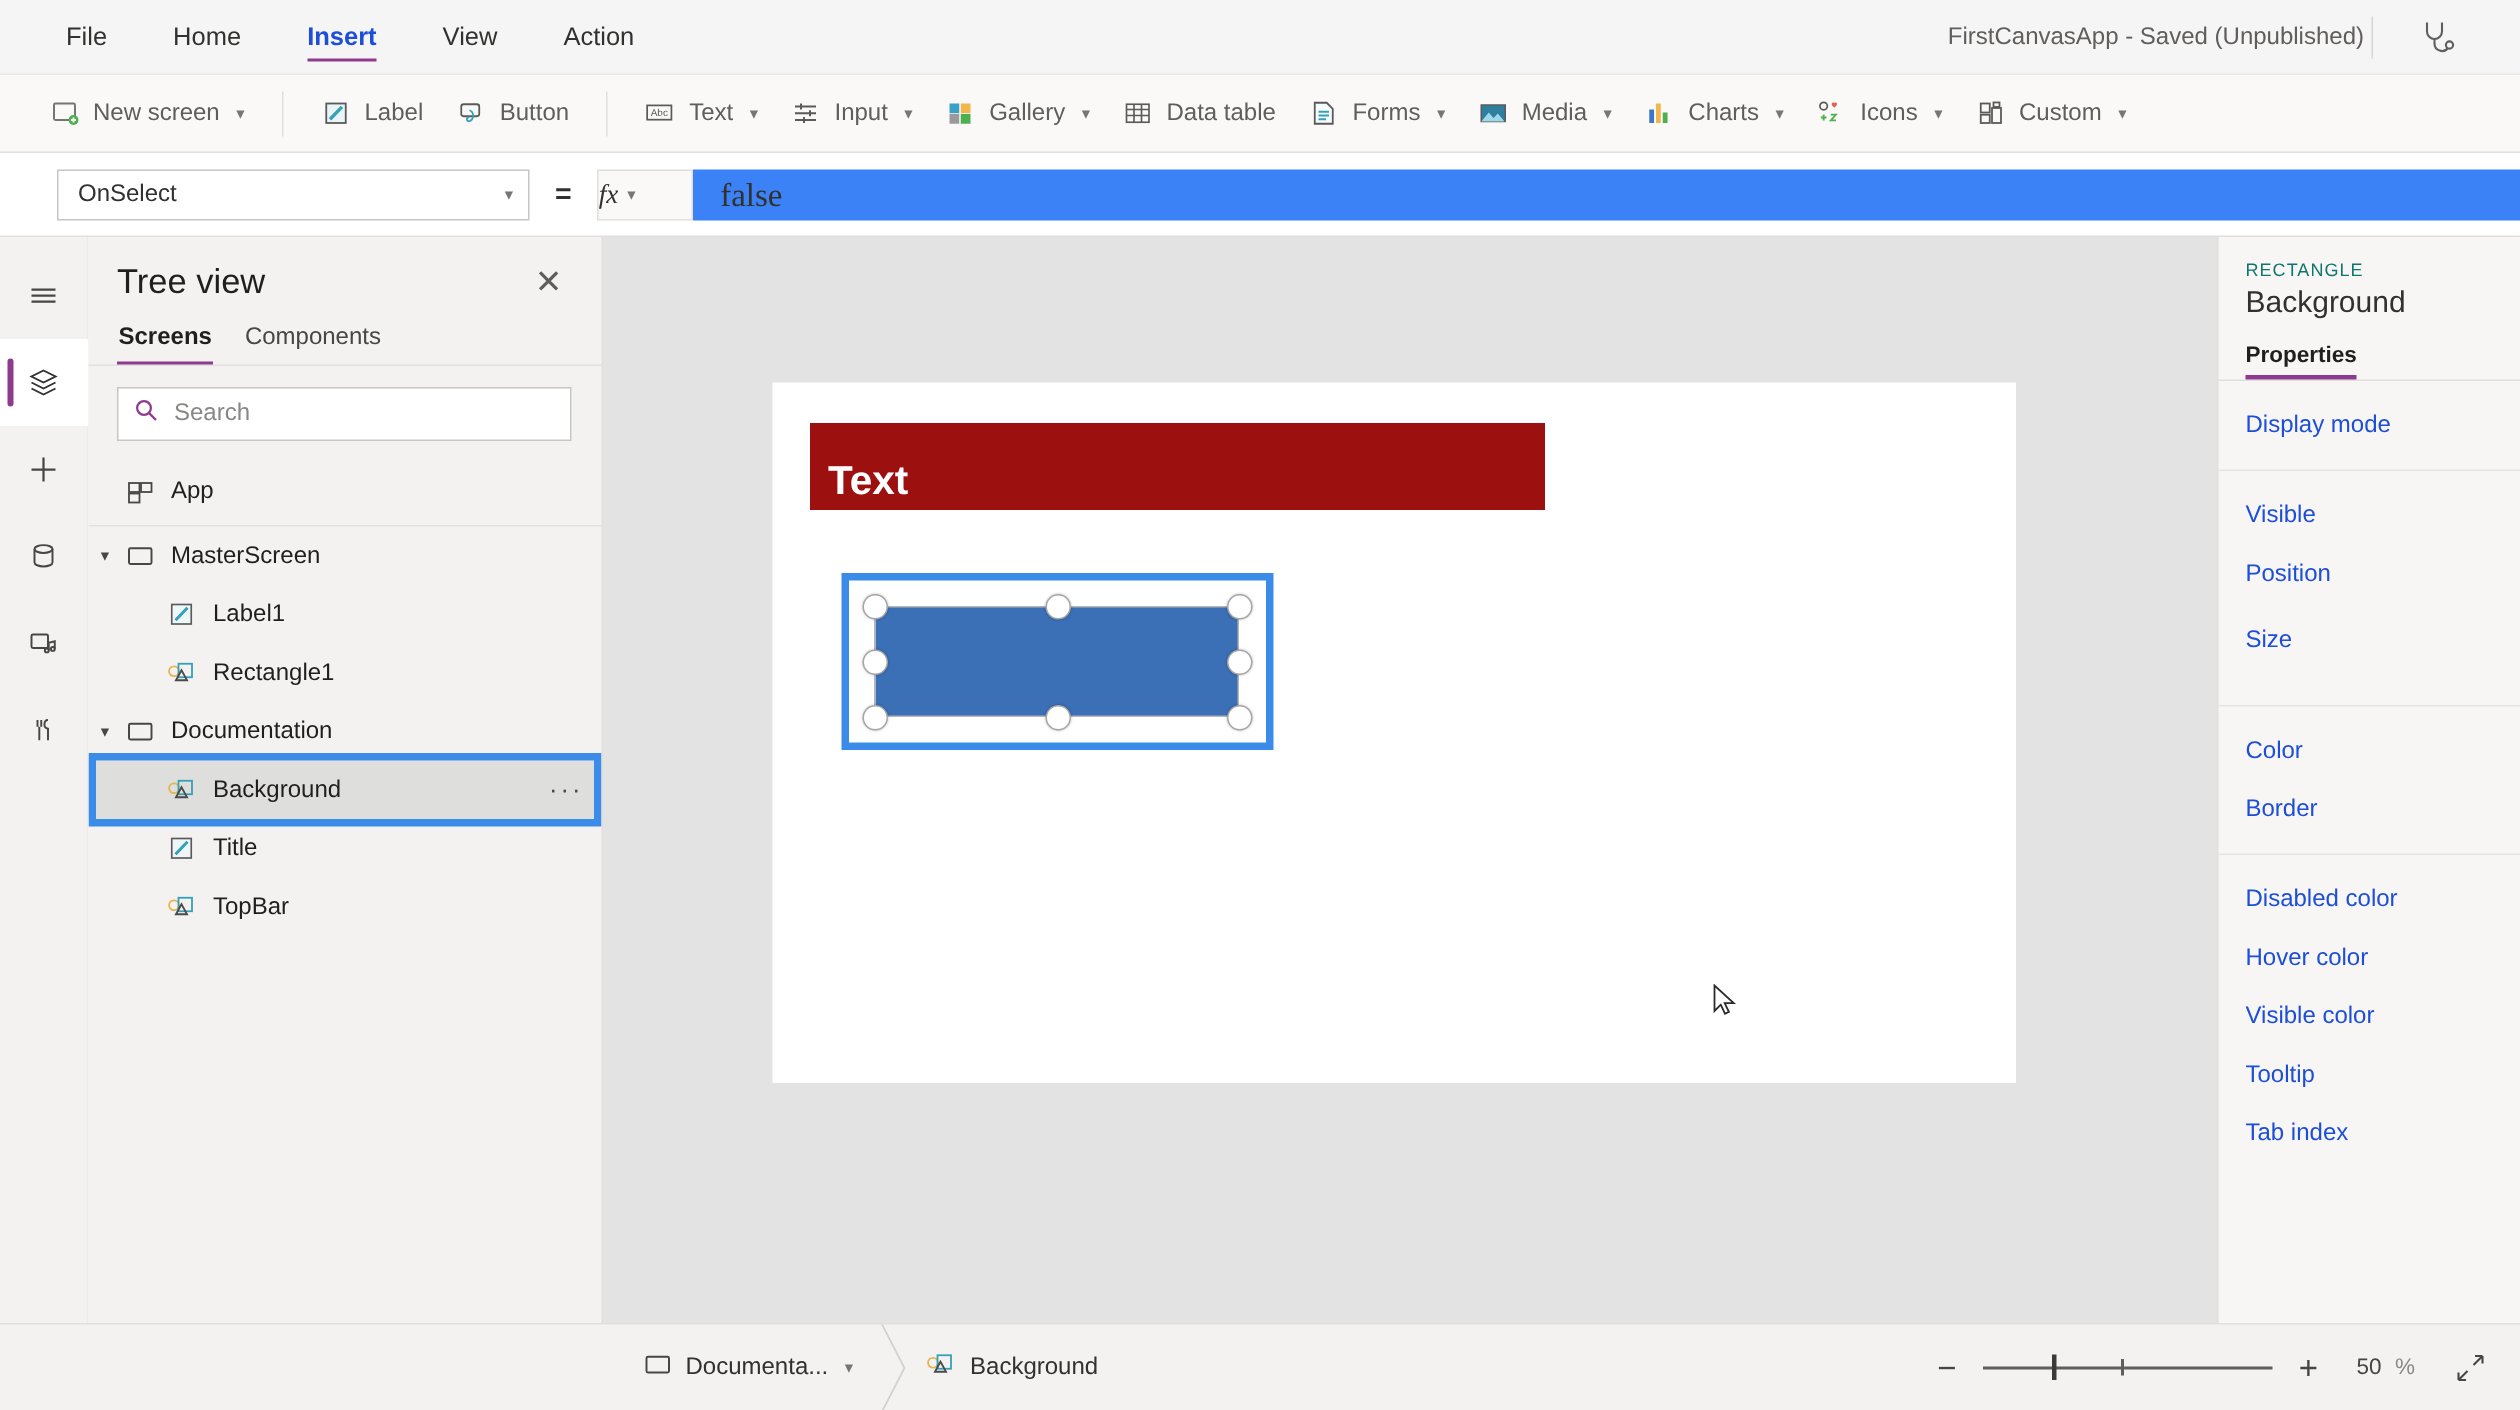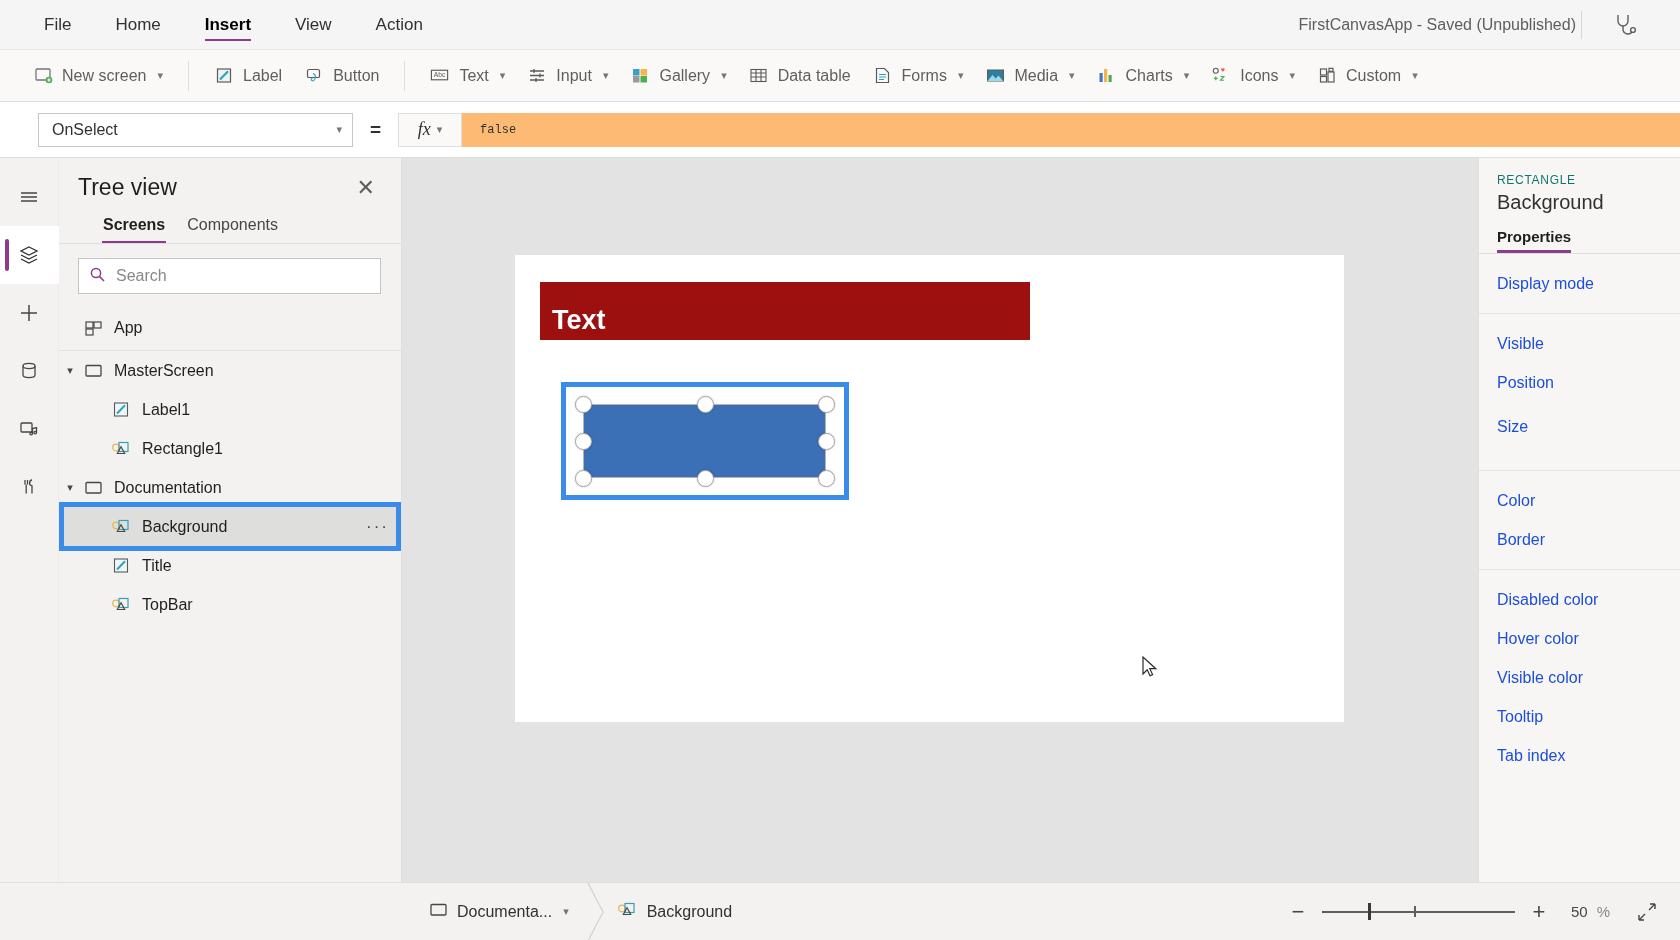--- a/index.html
+++ b/index.html
@@ -20,21 +20,21 @@
     border-bottom: 1px solid #e8e8e8;
     position: relative;
   }
   .menu-items { display: flex; align-items: center; padding-left: 28px; gap: 12px; height: 100%; }
   .menu-item {
     font-size: 17px; color: #323130;
     padding: 0 16px; height: 100%;
     display: flex; align-items: center;
     position: relative; cursor: pointer;
   }
-  .menu-item.active { font-weight: bold; color: #000000; }
+  .menu-item.active { font-weight: bold; color: #1d4ed8; }
   .menu-item.active::after {
     content: ""; position: absolute; bottom: 8px; left: 16px; right: 16px;
     height: 2px; background: #8e3a8e;
   }
   .app-status {
     position: absolute; right: 104px; top: 0; height: 100%;
     display: flex; align-items: center;
     font-size: 16px; color: #605e5c;
   }
   .menu-divider {
@@ -76,29 +76,29 @@
   .prop-select {
     width: 315px; height: 34px;
     border: 1px solid #c8c6c4; background: #fff;
     display: flex; align-items: center; justify-content: space-between;
     padding: 0 10px 0 13px; font-size: 16px; color: #323130;
     cursor: pointer;
   }
   .eq { font-size: 19px; color: #323130; margin: 0 17px; font-weight: 600; }
   .fx-box {
     width: 64px; height: 34px; border: 1px solid #e1dfdd; background: #faf9f8;
-    display: flex; align-items: center; justify-content: center; gap: 4px;
+    display: flex; align-items: center; justify-content: flex-start; gap: 4px;
     cursor: pointer;
   }
   .fx-label { font-size: 18px; font-style: italic; font-family: "Liberation Serif", serif; color: #323130; }
   .formula-input {
     flex: 1; height: 34px; border: 1px solid transparent; border-left: none;
-    background: #fdba74; display: flex; align-items: center;
-    padding-left: 18px; font-family: Liberation Mono, monospace;
-    font-size: 12px; color: #323130;
+    background: #3b82f6; display: flex; align-items: center;
+    padding-left: 18px; font-family: Liberation Serif, serif;
+    font-size: 22px; color: #323130;
   }
 
   
   .body { flex: 1; display: flex; min-height: 0; position: relative; }
 
   
   .rail {
     width: 59px; flex: 0 0 59px; background: #f3f2f1;
     display: flex; flex-direction: column; align-items: center;
     padding-top: 10px; border-right: 1px solid #edebe9;
@@ -124,21 +124,21 @@
     display: flex; align-items: center; justify-content: space-between;
     padding: 16px 20px 10px 19px;
   }
   .tree-title { font-size: 23px; color: #201f1e; }
   .tree-close { font-size: 22px; color: #605e5c; cursor: pointer; line-height: 1; padding: 2px 6px; }
   .tree-tabs { display: flex; padding: 0 19px; border-bottom: 1px solid #e1dfdd; gap: 20px; }
   .tree-tab {
     font-size: 16px; color: #484644; padding: 5px 1px 9px 1px;
     position: relative; cursor: pointer;
   }
-  .tree-tab.active { font-weight: bold; color: #201f1e; margin-left: 24px; }
+  .tree-tab.active { font-weight: bold; color: #201f1e; }
   .tree-tab.active::after {
     content: ""; position: absolute; bottom: 0; left: 0; right: 0;
     height: 2px; background: #8e3a8e;
   }
   .searchwrap { padding: 14px 20px 12px 19px; }
   .searchbox {
     height: 36px; border: 1px solid #c8c6c4; background: #fff;
     display: flex; align-items: center; padding: 0 10px; gap: 10px;
   }
   .searchbox input {

